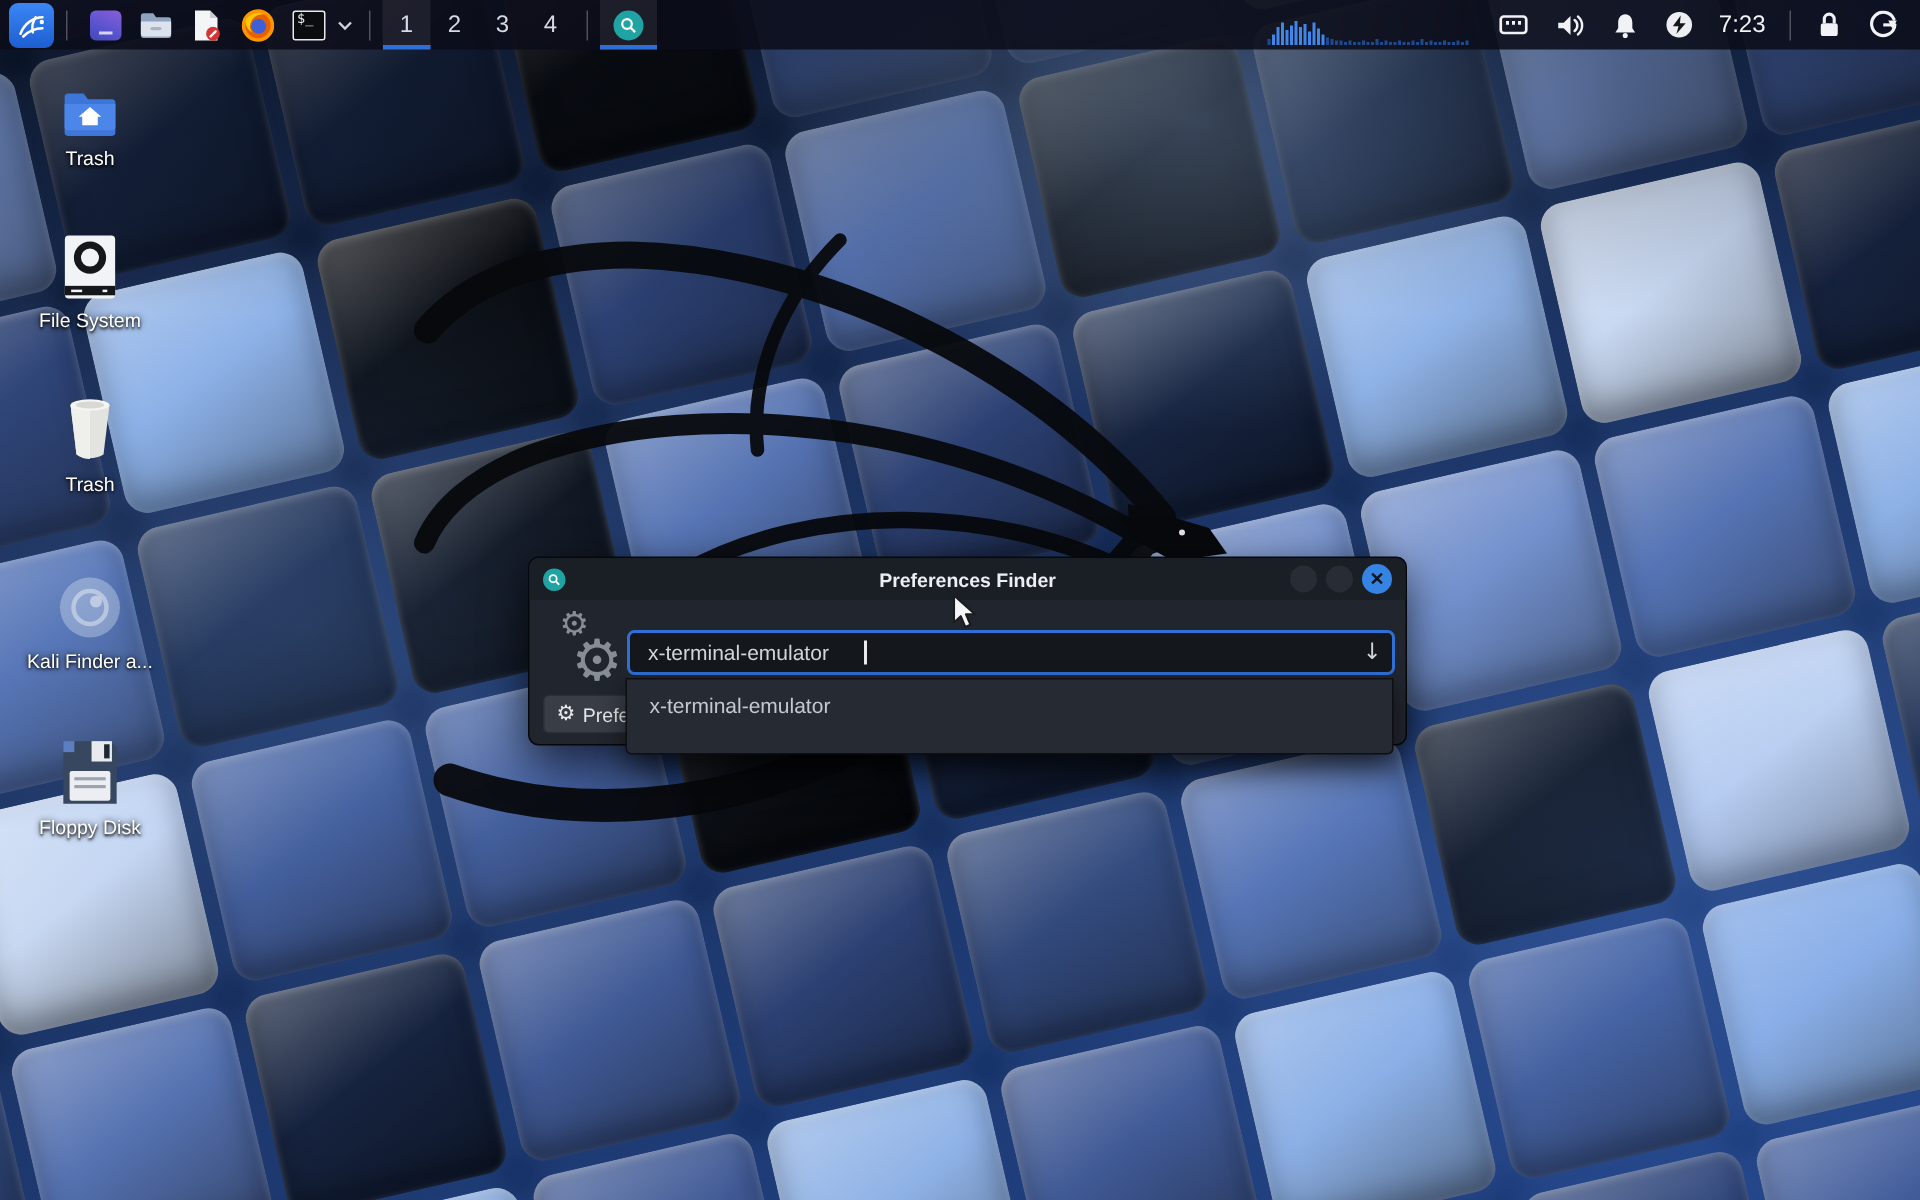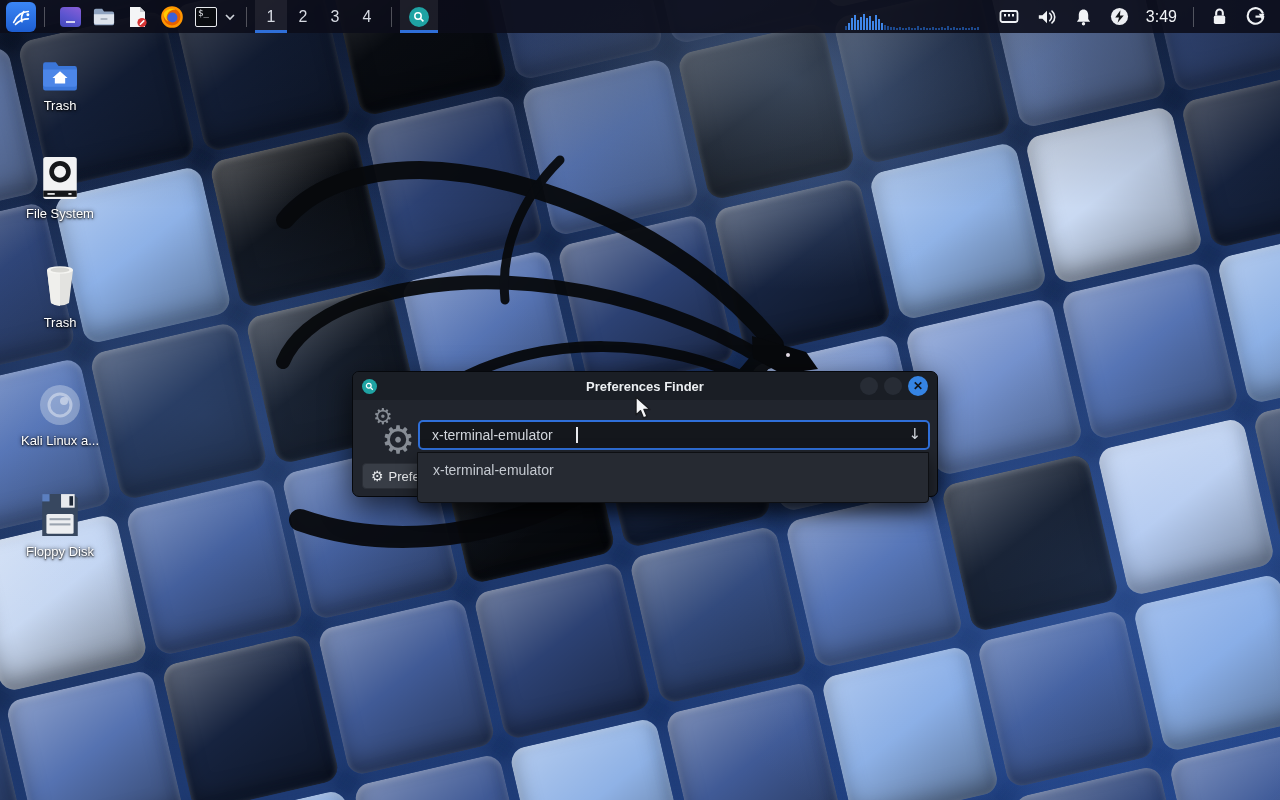--- a/index.html
+++ b/index.html
@@ -305,21 +305,21 @@
           <path d="M9,1.5 C5.8,1.5 4,4 4,7.5 v4 l-2,3 h14 l-2,-3 v-4 C14,4 12.2,1.5 9,1.5 z" fill="#f0f2f5"></path>
           <circle cx="9" cy="16.6" r="1.8" fill="#f0f2f5"></circle>
         </svg>
       </div>
       <div class="tray-ico">
         <svg width="19" height="19" viewBox="0 0 20 20">
           <circle cx="10" cy="10" r="9" fill="#eceef2"></circle>
           <polygon points="11,3.5 5.5,11 9.5,11 8,16.5 14.5,9 10.5,9" fill="#14171c"></polygon>
         </svg>
       </div>
-      <div id="clock">3:49</div>
+      <div id="clock">7:23</div>
       <div class="psep"></div>
       <div class="tray-ico">
         <svg width="17" height="19" viewBox="0 0 18 20">
           <rect x="3" y="9" width="12" height="9" rx="1.8" fill="#f0f2f5"></rect>
           <path d="M5.5,9 v-3 a3.5,3.5 0 0 1 7,0 v3" fill="none" stroke="#f0f2f5" stroke-width="2.2"></path>
         </svg>
       </div>
       <div class="tray-ico">
         <svg width="19" height="19" viewBox="0 0 20 20">
           <path d="M17.5,6 A8.2,8.2 0 1 0 18.2,10" fill="none" stroke="#f0f2f5" stroke-width="2.2" stroke-linecap="round"></path>
@@ -367,21 +367,21 @@
   </div>
 
   <div class="dicon" style="left:10px; top:383px;">
     <div class="glyph">
       <svg width="44" height="44" viewBox="0 0 44 44">
         <circle cx="22" cy="22" r="20" fill="rgba(215,225,240,0.38)"></circle>
         <circle cx="22" cy="22" r="11" fill="none" stroke="rgba(255,255,255,0.4)" stroke-width="3"></circle>
         <circle cx="26" cy="18" r="4" fill="rgba(255,255,255,0.45)"></circle>
       </svg>
     </div>
-    <div class="lbl">Kali Linux a...</div>
+    <div class="lbl">Kali Finder a...</div>
   </div>
 
   <div class="dicon" style="left:10px; top:492px;">
     <div class="glyph">
       <svg width="40" height="46" viewBox="0 0 38 44">
         <path d="M2,2 h30 l4,4 v36 h-34 z" fill="#37475f"></path>
         <rect x="20" y="2" width="13" height="13" fill="#e8eaee"></rect>
         <rect x="28" y="4" width="3.5" height="9" fill="#1d2736"></rect>
         <rect x="6" y="21" width="26" height="19" rx="1.5" fill="#eceef1"></rect>
         <rect x="9" y="25" width="20" height="2" fill="#9aa3af"></rect>

